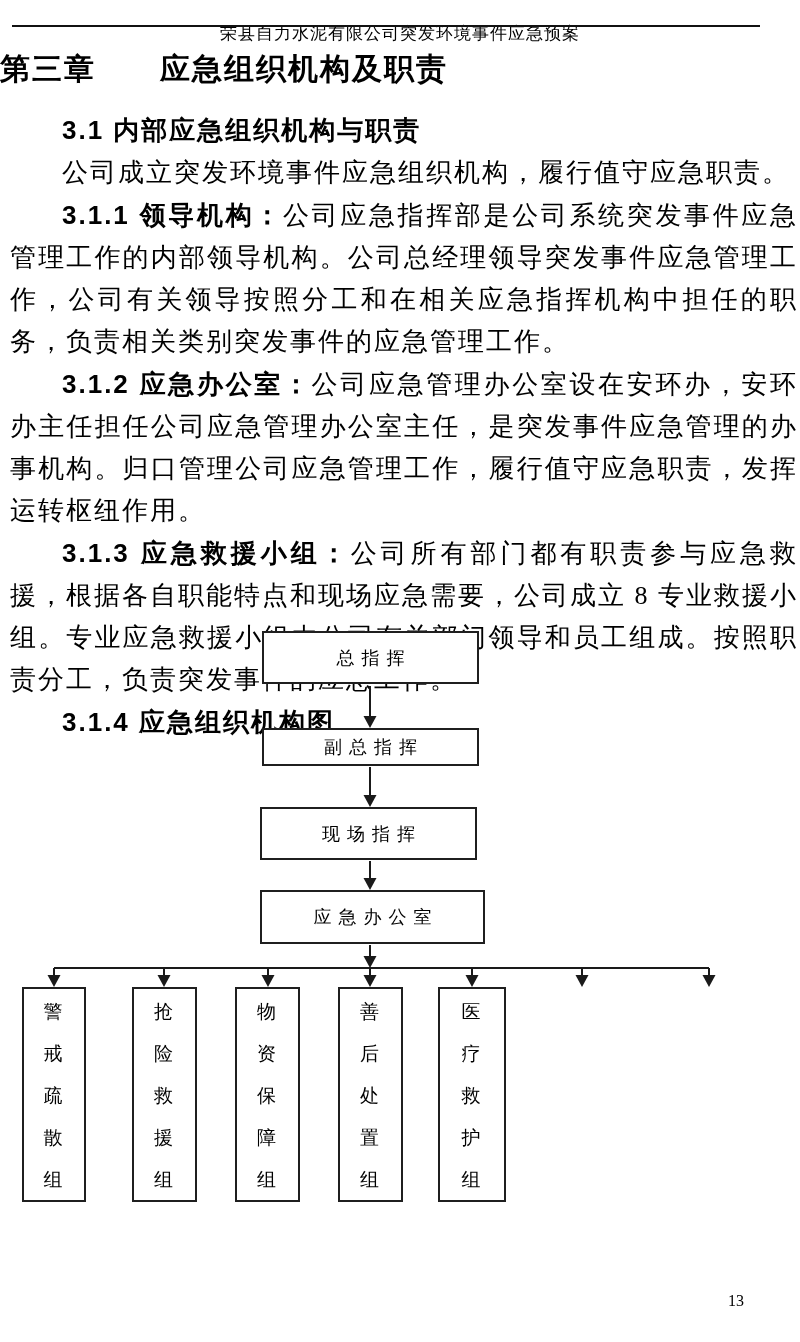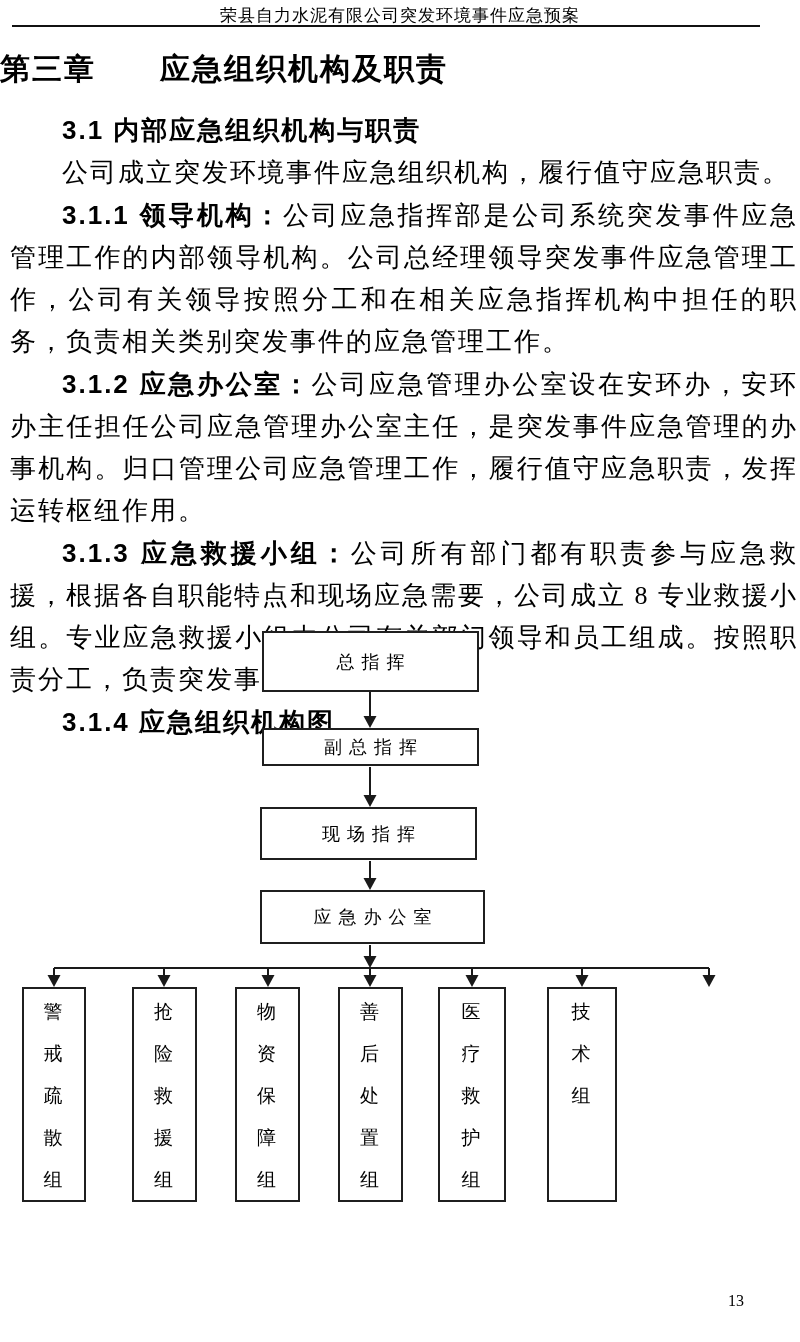--- a/index.html
+++ b/index.html
@@ -2,21 +2,21 @@
 <html><head>
 <meta charset="utf-8">
 <style>
   html,body { margin:0; padding:0; background:#ffffff; }
   .page {
     position:relative; width:800px; height:1342px; background:#ffffff;
     color:#000; overflow:hidden;
     font-family:"Liberation Serif","DejaVu Serif",serif;
   }
   .header {
-    position:absolute; top:4px; left:0; width:100%;
+    position:absolute; top:22px; left:0; width:100%;
     text-align:center; font-size:17px; letter-spacing:1px;
   }
   .header-rule {
     position:absolute; top:25px; left:12px; width:748px; height:0;
     border-top:2px solid #111;
   }
   .chapter-title {
     position:absolute; top:49px; left:0; width:100%; margin:0;
     font-size:30px; font-weight:bold; letter-spacing:2px;
     font-family:"Liberation Sans","DejaVu Sans",sans-serif;
@@ -96,21 +96,21 @@
           <polygon points="363.5,355 376.5,355 370,367" stroke="none"></polygon>
         <line x1="472" y1="348" x2="472" y2="356"></line>
           <polygon points="465.5,355 478.5,355 472,367" stroke="none"></polygon>
         <line x1="582" y1="348" x2="582" y2="356"></line>
           <polygon points="575.5,355 588.5,355 582,367" stroke="none"></polygon>
         <line x1="709" y1="348" x2="709" y2="356"></line>
           <polygon points="702.5,355 715.5,355 709,367" stroke="none"></polygon>
       </g>
     </svg>
 
-    <div class="cbox" style="left:262px;top:11px;width:217px;height:61px">
+    <div class="cbox" style="left:262px;top:11px;width:217px;height:53px">
         <span>总指挥</span>
       </div>
     <div class="cbox" style="left:262px;top:108px;width:217px;height:38px">
         <span>副总指挥</span>
       </div>
     <div class="cbox" style="left:260px;top:187px;width:217px;height:53px">
         <span>现场指挥</span>
       </div>
     <div class="cbox" style="left:260px;top:270px;width:225px;height:54px">
         <span>应急办公室</span>
@@ -124,20 +124,17 @@
       </div>
     <div class="gbox" style="left:235px;width:65px">
         <span>物资保障组</span>
       </div>
     <div class="gbox" style="left:338px;width:65px">
         <span>善后处置组</span>
       </div>
     <div class="gbox" style="left:438px;width:68px">
         <span>医疗救护组</span>
       </div>
-    <div class="gbox" style="left:547px;width:70px">
-        <span>技术组</span>
-      </div>
   </div>
 
   <div class="page-number">13</div>
 
 </div>
 
 </body></html>

